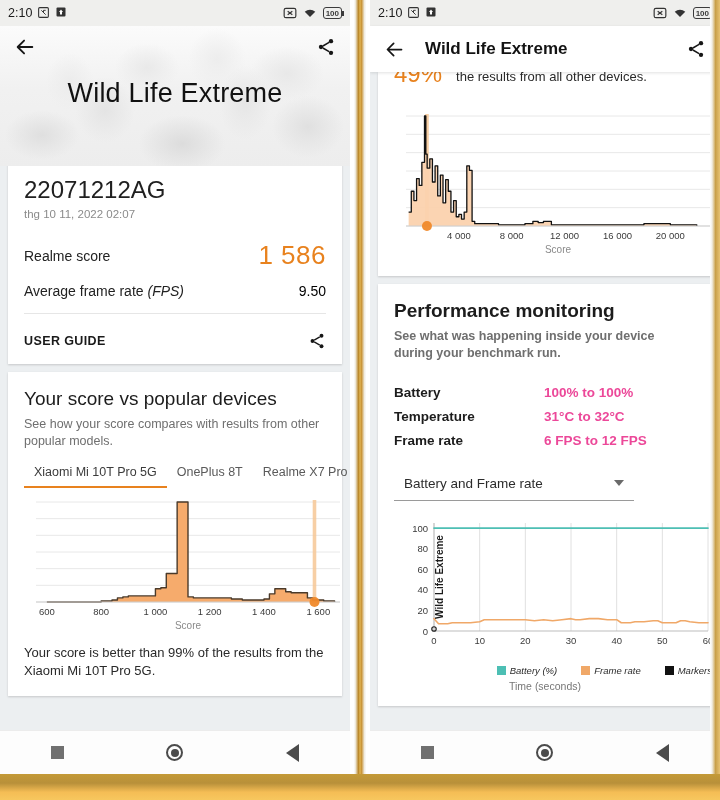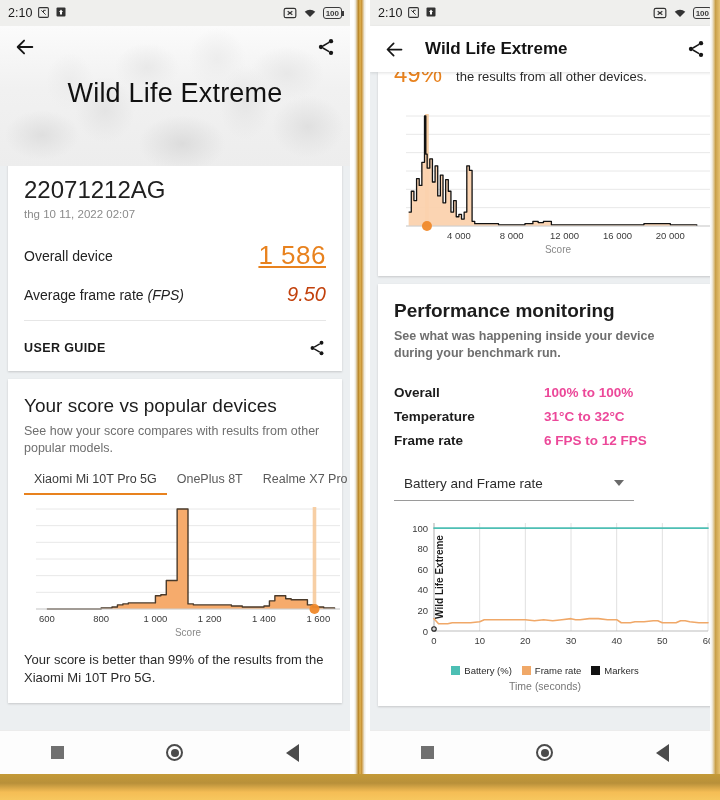--- a/index.html
+++ b/index.html
@@ -91,22 +91,22 @@
   .card.inset { margin: 0 8px 8px 8px; }
   .pad { padding: 16px; }
 
   .dev-name { font-size: 24px; color:#202020; }
   .dev-date { font-size: 11.5px; color:#8b8b8b; margin-top:4px; }
   .row {
     display:flex; align-items:center; justify-content:space-between;
     padding: 11px 0 0 0;
   }
   .row-label { font-size: 14px; color:#222; }
-  .score-big { font-size: 26px; color:#e8821e; letter-spacing:0.5px;text-decoration:underline; }
-  .row-val { font-size: 20px; color:#c2410c;font-style:italic; }
+  .score-big { font-size: 26px; color:#e8821e; letter-spacing:0.5px; }
+  .row-val { font-size: 14px; color:#000000; }
   .divider-line { height:1px; background:#e6e6e6; margin: 14px 0 0 0;}
   .guide-row {
     display:flex; align-items:center; justify-content:space-between;
     padding: 12px 16px 14px 16px;
   }
   .guide-label { font-size: 12.5px; font-weight:700; color:#1a1a1a; letter-spacing:.4px;}
 
   .sec-title { font-size: 19px; color:#1c1c1c; }
   .sec-sub { font-size: 12.5px; color:#6f6f6f; margin-top:6px; line-height:1.38; }
 
@@ -126,21 +126,21 @@
 
   .select-wrap { margin: 16px 16px 0 16px; position:relative;}
   .select {
     display:flex; align-items:center; justify-content:space-between;
     border-bottom:1px solid #9a9a9a; padding: 8px 10px 9px 10px;
     width: 240px; cursor:pointer;
   }
   .select-val { font-size:13.5px; color:#2c2c2c; }
   .caret { width:0;height:0;border-left:5px solid transparent;border-right:5px solid transparent;border-top:6px solid #6a6a6a;}
 
-  .legend { display:flex; align-items:center; justify-content:center; gap:10px; margin-top:4px; }
+  .legend { display:flex; align-items:center; justify-content:flex-end; gap:24px; margin-top:4px;font-style:italic; }
   .lg { display:flex; align-items:center; gap:4px; font-size:9.5px; color:#2b2b2b;}
   .sw { width:9px;height:9px;display:inline-block;}
   .axis-cap{ text-align:center; font-size:10.5px; color:#777; margin-top:4px;}
 
   
   .navbar {
     position:absolute; bottom:0; left:0; width:350px; height:44px;
     background:#fdfdfd; display:flex; align-items:center; justify-content:space-around;
     border-top:1px solid #ececec;
   }
@@ -221,21 +221,21 @@
           </span>
         </div>
         <div class="hero-title">Wild Life Extreme</div>
       </div>
 
       <div class="card inset" style="margin-top:-6px;">
         <div class="pad" style="padding-bottom:6px;">
           <div class="dev-name">22071212AG</div>
           <div class="dev-date">thg 10 11, 2022 02:07</div>
           <div class="row" style="padding-top:20px;">
-            <span class="row-label">Overall device</span>
+            <span class="row-label">Realme score</span>
             <span class="score-big">1 586</span>
           </div>
           <div class="row" style="padding-top:12px;">
             <span class="row-label">
               <span>Average frame rate </span><i>(FPS)</i>
             </span>
             <span class="row-val">9.50</span>
           </div>
           <div class="divider-line"></div>
         </div>
@@ -385,21 +385,21 @@
             </svg>
         </div>
       </div>
 
       <div class="card inset">
         <div class="pad" style="padding-bottom:4px;font-weight:bold;">
           <div class="sec-title">Performance monitoring</div>
           <div class="sec-sub">See what was happening inside your device during your benchmark run.</div>
 
           <div class="perf-row" style="padding-top:22px;">
-            <span class="perf-k">Overall</span>
+            <span class="perf-k">Battery</span>
             <span class="perf-v">100% to 100%</span>
           </div>
           <div class="perf-row">
             <span class="perf-k">Temperature</span>
             <span class="perf-v">31°C to 32°C</span>
           </div>
           <div class="perf-row">
             <span class="perf-k">Frame rate</span>
             <span class="perf-v">6 FPS to 12 FPS</span>
           </div>

